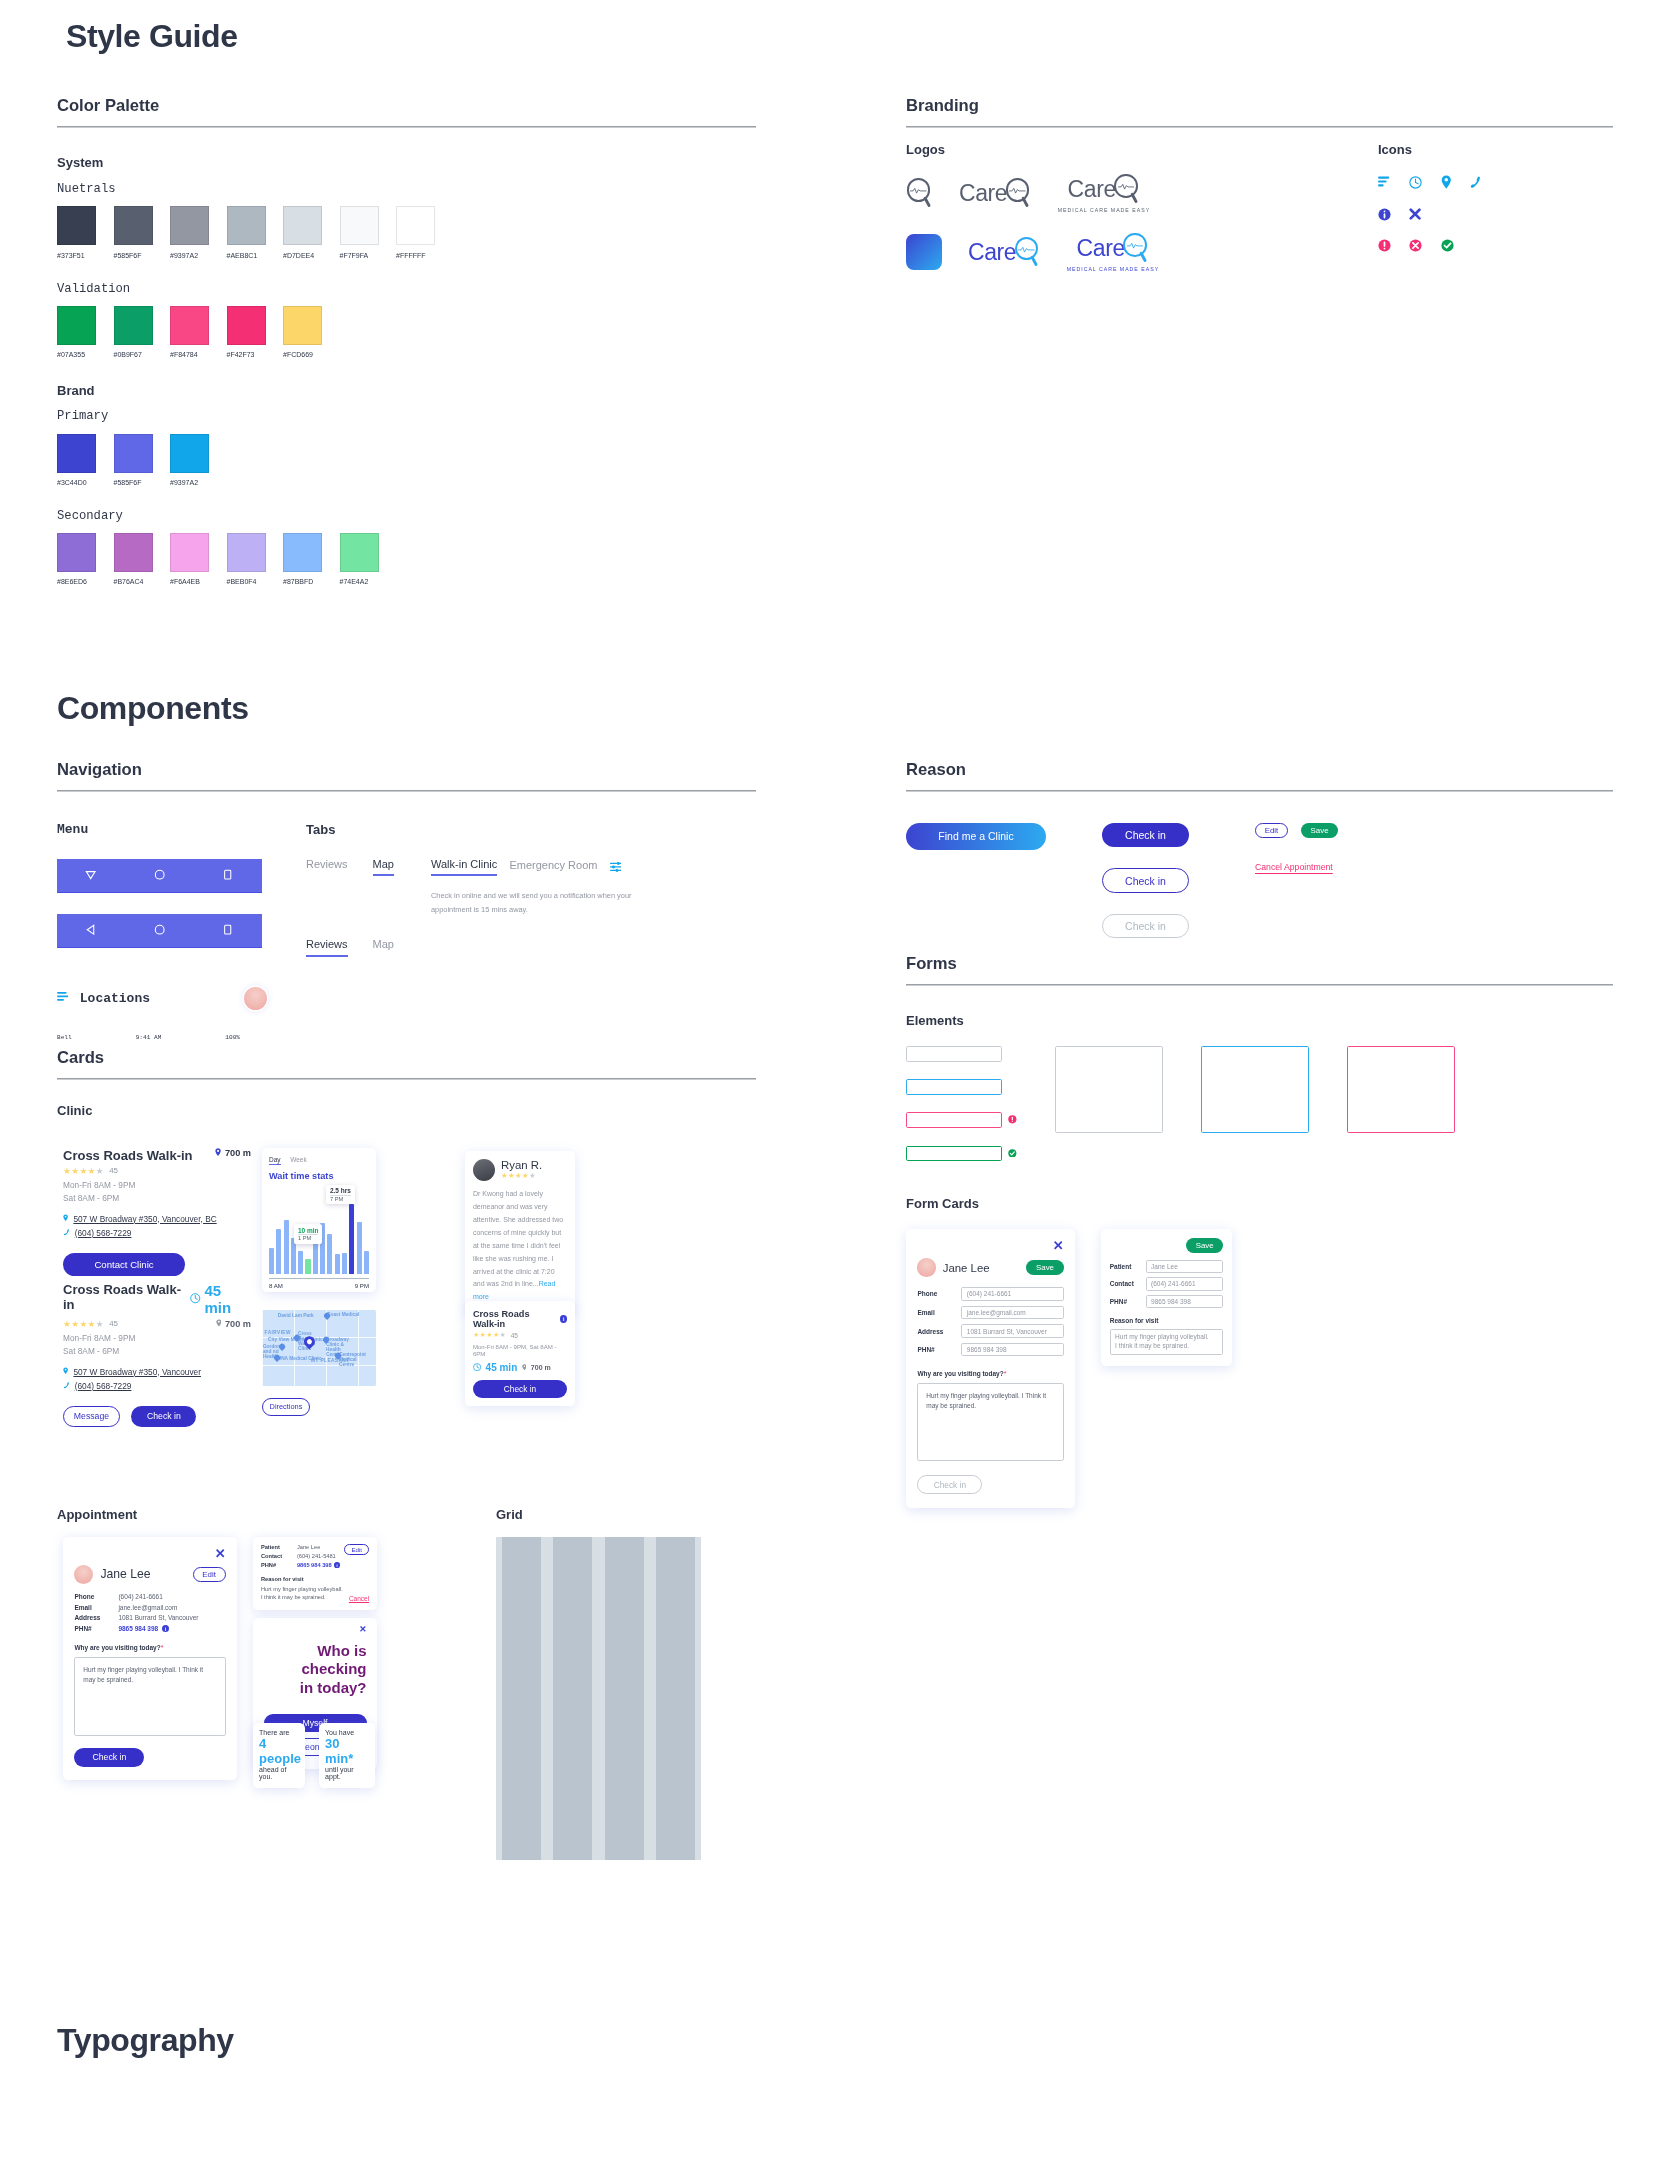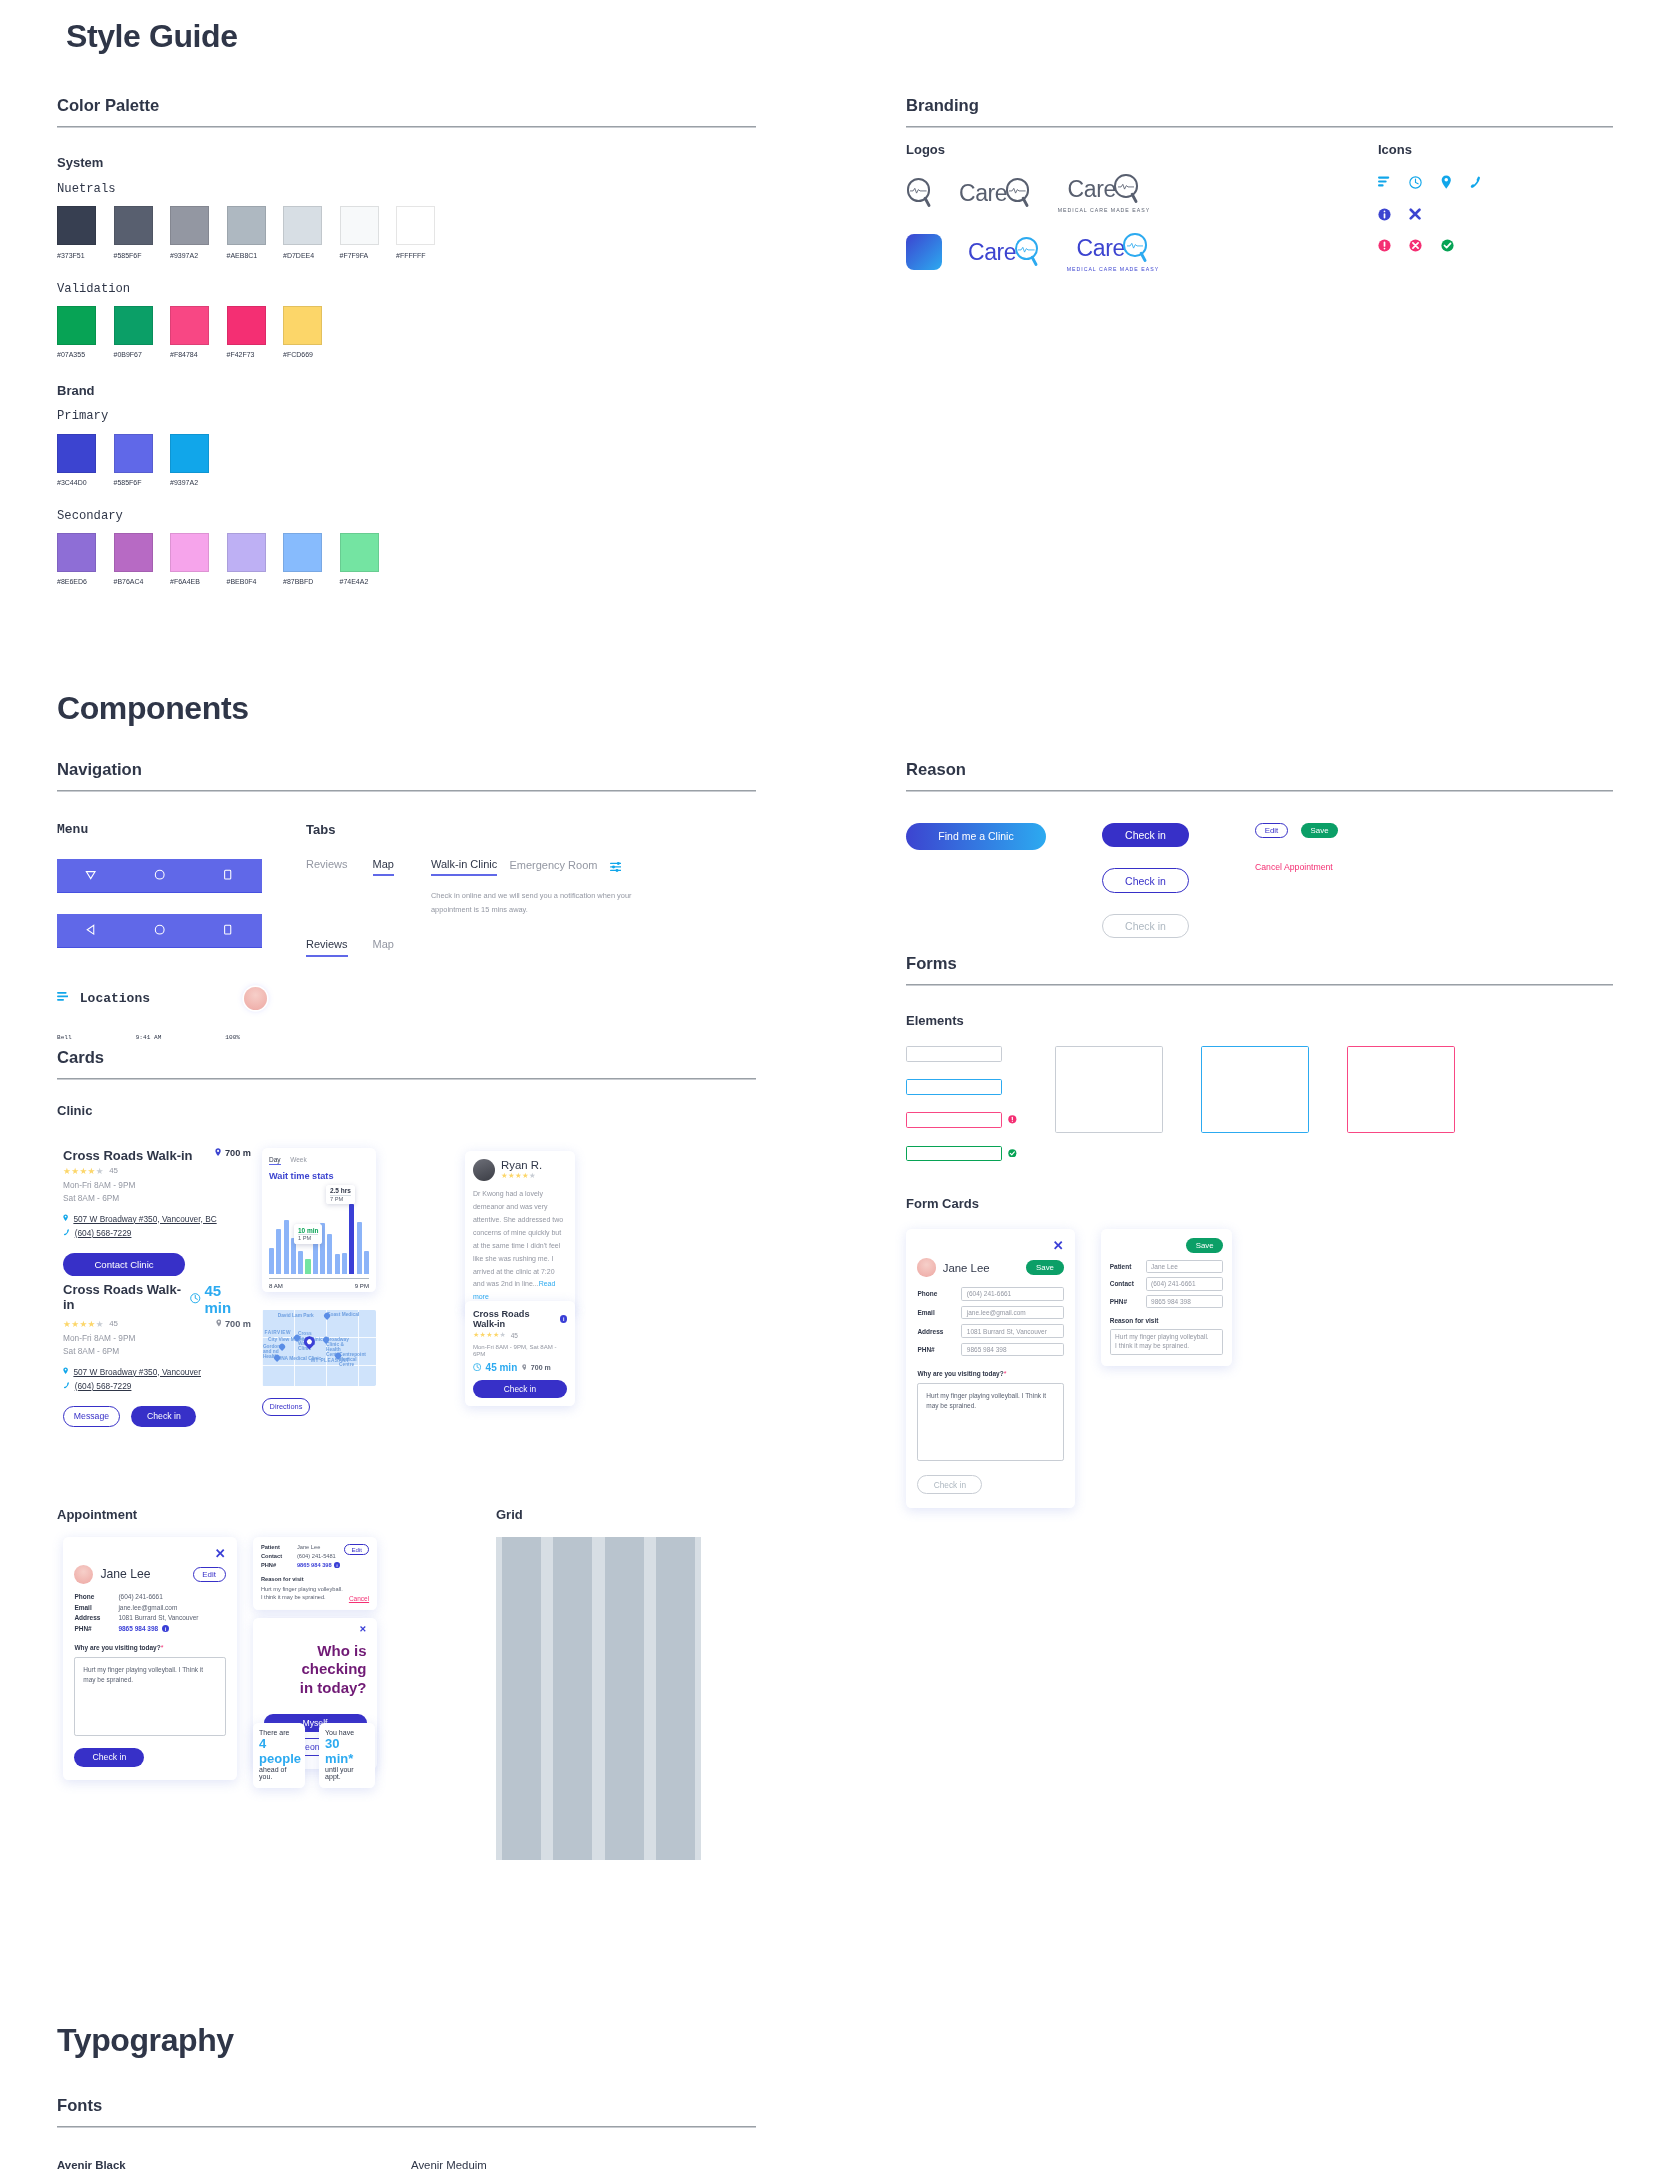--- a/index.html
+++ b/index.html
@@ -91,21 +91,21 @@
   .btn { display:inline-flex; align-items:center; justify-content:center;
          border-radius:44px; font-size:10.5px; text-align:center; }
   .btn-gradient { width:140px; height:27px; color:#fff;
     background:linear-gradient(90deg,#3C44D0 0%, #2CAAF0 100%); }
   .btn-primary { width:87px; height:24.5px; background:#3730C8; color:#fff; }
   .btn-primary-2 { width:87px; height:24.5px; background:#3A3FD6; color:#fff; }
   .btn-outline { width:87px; height:24.5px; border:1.3px solid #3730C8; color:#3730C8; background:#fff; }
   .btn-disabled { width:87px; height:24.5px; border:0.9px solid #C8CDD4; color:#AEB8C1; background:#fff; }
   .btn-pill-sm { height:15px; padding:0 8.7px; border:0.9px solid #3730C8; color:#3730C8; background:#fff; font-size:7.9px; border-radius:44px; }
   .btn-save { height:15px; padding:0 9.6px; background:#0B9F67; color:#fff; font-size:7.9px; border-radius:44px; }
-  .link-danger { font-size:8.7px; color:#F42F73; text-underline-offset:3.1px; }
+  .link-danger { font-size:8.7px; color:#F42F73; text-decoration:underline; text-underline-offset:3.1px; }
 
   
   .inp { width:96px; height:15.7px; border:0.9px solid #C8CDD4; border-radius:1.7px; background:#fff; }
   .inp.blue { border-color:#2CAAF0; }
   .inp.pink { border-color:#F84784; }
   .inp.green { border-color:#07A355; }
   .area { width:108px; height:87px; border:0.9px solid #C8CDD4; border-radius:1.7px; background:#fff; }
   .area.blue { border-color:#2CAAF0; }
   .area.pink { border-color:#F84784; }
 
@@ -947,32 +947,16 @@
 
   <div class="gridbox" style="position:absolute;left:496px;top:1537px;">
     <div class="c"></div>
       <div class="c"></div>
       <div class="c"></div>
       <div class="c"></div>
   </div>
 
   <div style="position:absolute;left:57px;top:2022px;" class="h-major">Typography</div>
 
-  <div class="col-left" style="top:2096px;">
-    <div class="sec-head">Fonts</div>
-    <div class="rule"></div>
-
-    <div style="display:flex;margin-top:31px;">
-      <div style="width:354px;">
-        <div class="font-title">Avenir Black</div>
-
-      </div>
-      <div style="width:345px;">
-        <div class="font-title" style="font-weight:500;">Avenir Meduim</div>
-
-      </div>
-    </div>
-
-  </div>
 
 
 </div>
 
 
 </body></html>

